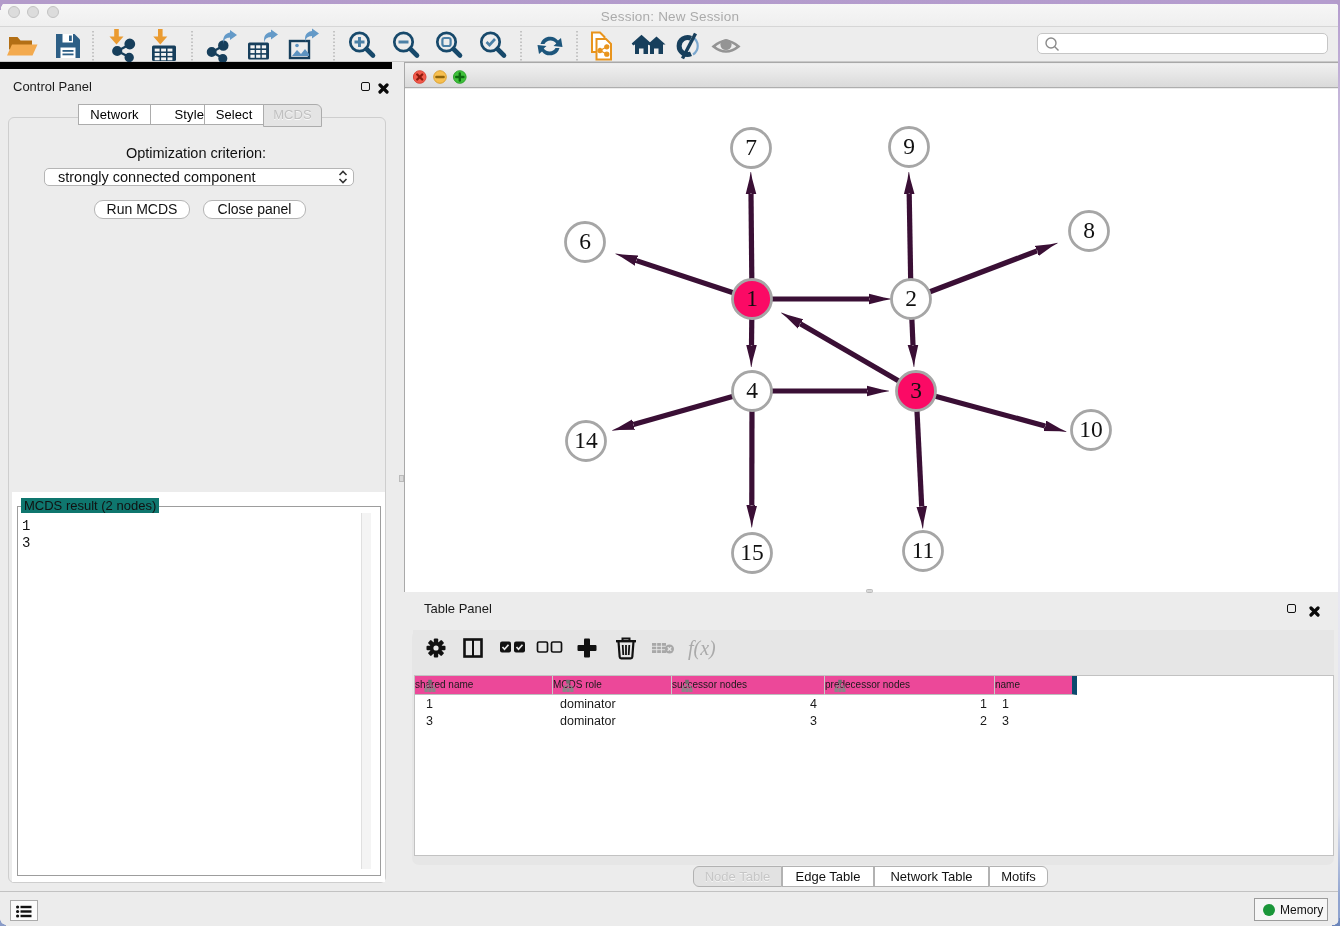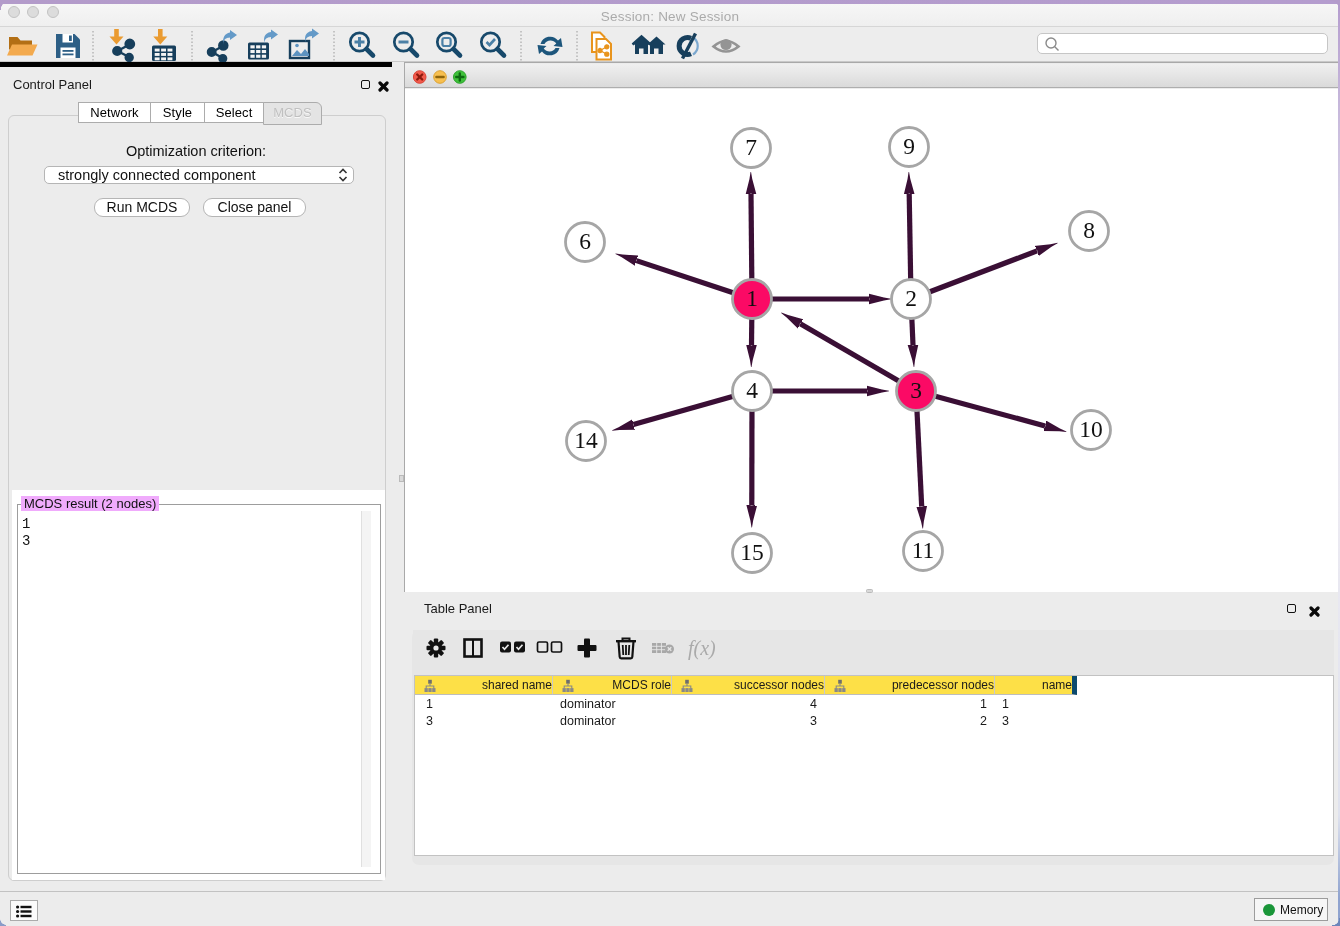--- a/index.html
+++ b/index.html
@@ -17,33 +17,33 @@
 
 #titlebar { left:0; top:4px; width:1340px; height:23px; background:linear-gradient(180deg,#f6f6f6,#efefef); border-bottom:1px solid #d6d6d6; }
 .tl { position:absolute; width:12px; height:12px; border-radius:50%; top:1.5px; background:#dcdcdc; border:1px solid #c3c3c3; }
 #titletext { width:100%; text-align:center; top:5px; font-size:13.5px; color:#ababab; letter-spacing:0.2px; }
 
 
 #toolbar { left:0; top:27px; width:1340px; height:35px; background:#ededed; border-bottom:1px solid #c9c9c9; }
 #searchbox { left:1037px; top:6px; width:291px; height:21px; background:#fff; border:1px solid #c6c6c6; border-radius:5px; }
 
 
-#cpanel { left:0; top:62px; width:392px; height:831px; background:#ececec; border-top:5px solid #000000;padding-left:44px; }
+#cpanel { left:0; top:62px; width:392px; height:831px; background:#ececec; border-top:7px solid #000000;padding-left:44px; }
 #cpTitle { left:13px; top:10px; font-size:13px; color:#1a1a1a; }
 .floatbtn { position:absolute; width:9px; height:9px; border:1.5px solid #111; border-radius:2px; }
 .closex { position:absolute; width:11px; height:11px; }
 .tab { position:absolute; top:35px; height:21px; line-height:20px; text-align:center; background:#fff; border:1px solid #acacac; color:#000; font-size:13px; z-index:3; letter-spacing:0.1px; }
 .tabsel { background:#e4e4e4; color:#c0c0c0; text-shadow:0 1px 0 #f8f8f8; }
 #cpbox { left:8px; top:48px; width:378px; height:766px; border:1px solid #cecece; border-radius:6px; background:#ececec; }
 #optlabel { left:0; top:76px; width:392px; text-align:center; font-size:14.5px; color:#111; }
 #optselect { left:44px; top:99px; width:310px; height:18px; background:#fff; border:1px solid #b5b5b5; border-radius:5px; font-size:14.5px; color:#111; line-height:16px; padding-left:13px; }
 .btn { position:absolute; top:131px; height:19px; background:#fff; border:1px solid #b5b5b5; border-radius:9px; font-size:14px; color:#111; text-align:center; line-height:17px; }
 #mcdsPanel { left:12px; top:423px; width:373px; height:390px; background:#fff; }
 #mcdsField { left:5px; top:14px; width:364px; height:370px; border:1px solid #9d9d9d; }
-#mcdsLegend { left:9px; top:6px; background:#f0abfc; font-size:13px; color:#111; padding:0 3px; }
+#mcdsLegend { left:9px; top:6px; background:#0f766e; font-size:13px; color:#111; padding:0 3px; }
 #mcdsText { left:7px; top:21px; width:340px; height:356px; background:#fff; font-family:"Liberation Mono", monospace; font-size:14px; color:#111; line-height:17px; padding:5px 0 0 3px; }
 #mcdsScroll { left:349px; top:21px; width:10px; height:356px; background:#f4f4f4; border-left:1px solid #e0e0e0; }
 
 
 #netwin { left:404px; top:62px; width:934px; height:530px; border-left:1px solid #a9a9a9; border-top:1px solid #a9a9a9; }
 #nettitle { left:0; top:1px; width:933px; height:24px; background:linear-gradient(180deg,#f0f0f0,#dadada); border-bottom:1px solid #aeaeae; }
 #nettitletext { width:100%; text-align:center; top:4px; font-size:13px; font-weight:bold; color:#2b2b2b; }
 #netcanvas { left:0; top:26px; width:933px; height:504px; background:#fff; }
 
 
@@ -51,21 +51,21 @@
 #vgrip { left:7px; top:413px; width:5px; height:7px; background:#d9d9d9; border:1px solid #bababa; }
 #hsplit { left:404px; top:592px; width:936px; height:5px; background:#ececec; }
 #hgrip { left:462px; top:-3px; width:7px; height:4px; background:#d9d9d9; border:1px solid #bababa; border-radius:1.5px; }
 
 
 #tpanel { left:404px; top:597px; width:934px; height:296px; background:#ececec; }
 #tpTitle { left:20px; top:4px; font-size:13px; color:#1a1a1a; }
 #ttoolbar { left:9px; top:33px; width:921px; height:45px; background:#e6e6e6; }
 #tcontainer { left:8px; top:33px; width:922px; height:235px; background:#e6e6e6; border-radius:7px; }
 #ttable { left:10px; top:78px; width:920px; height:181px; background:#fff; border:1px solid #c2c2c2; }
-.thead { position:absolute; top:0; height:19px; background:#fde047; border-right:1px solid #c9c9c9; border-bottom:1px solid #bdbdbd; font-size:12px; color:#1a1a1a; text-align:right; line-height:18px; }
+.thead { position:absolute; top:0; height:19px; background:#ec4899; border-right:1px solid #c9c9c9; border-bottom:1px solid #bdbdbd; font-size:10px; color:#1a1a1a; text-align:left; line-height:18px; }
 .treeic { position:absolute; left:9px; top:3px; width:12px; height:13px; }
 .tcell { position:absolute; font-size:12.5px; color:#1a1a1a; height:17px; line-height:17px; }
 #ttabs { left:0; top:269px; width:934px; height:24px; font-size:13px; }
 .btab { position:absolute; top:0; height:21px; line-height:20px; text-align:center; background:#fff; border:1px solid #b2b2b2; color:#111; }
 .btab.tabsel { background:#e2e2e2; color:#c6c6c6; text-shadow:0 1px 0 #f5f5f5; }
 
 
 #statusbar { left:0; top:891px; width:1340px; height:35px; background:#ececec; border-top:1px solid #c2c2c2; }
 #listbtn { left:10px; top:8px; width:28px; height:21px; background:#fbfbfb; border:1px solid #ababab; }
 #membtn { left:1254px; top:6px; width:74px; height:23px; background:#f6f6f6; border:1px solid #9c9c9c; font-size:12.5px; color:#111; }
@@ -250,21 +250,21 @@
 <div class="abs" id="cpanel">
   <div class="abs" id="cpTitle">Control Panel</div>
   <div class="floatbtn" style="left:361px; top:13px;"></div>
   <div class="closex" style="left:378px; top:11px;"><svg width="11" height="11" viewBox="0 0 11 11">
         <g stroke="#0a0a0a" stroke-width="3.2" stroke-linecap="round">
           <line x1="2" y1="2" x2="9" y2="9"></line>
           <line x1="9" y1="2" x2="2" y2="9"></line>
         </g>
       </svg></div>
   <div class="tab" style="left:78px; width:73px;">Network</div>
-  <div class="tab" style="left:150px; width:55px;">Style</div>
+  <div class="tab" style="left:150px; width:55px;text-align:right;">Style</div>
   <div class="tab" style="left:204px; width:60px;">Select</div>
   <div class="tab tabsel" style="left:263px; width:59px; height:23px; border-radius:0 6px 0 0;">MCDS</div>
   <div class="abs" id="cpbox"></div>
   <div class="abs" id="optlabel">Optimization criterion:</div>
   <div class="abs" id="optselect">strongly connected component
     <svg width="10" height="14" style="position:absolute; right:5px; top:1px;">
       <path d="M1.5,5 L5,1.5 L8.5,5" fill="none" stroke="#333" stroke-width="1.6"></path>
       <path d="M1.5,9 L5,12.5 L8.5,9" fill="none" stroke="#333" stroke-width="1.6"></path>
     </svg>
   </div>
@@ -445,20 +445,26 @@
     <div class="tcell" style="left:145px; top:20px;">dominator</div>
     <div class="tcell" style="left:330px; top:20px; width:72px; text-align:right;">4</div>
     <div class="tcell" style="left:500px; top:20px; width:72px; text-align:right;">1</div>
     <div class="tcell" style="left:587px; top:20px;">1</div>
     <div class="tcell" style="left:11px; top:37px;">3</div>
     <div class="tcell" style="left:145px; top:37px;">dominator</div>
     <div class="tcell" style="left:330px; top:37px; width:72px; text-align:right;">3</div>
     <div class="tcell" style="left:500px; top:37px; width:72px; text-align:right;">2</div>
     <div class="tcell" style="left:587px; top:37px;">3</div>
   </div>
+  <div class="abs" id="ttabs">
+    <div class="btab tabsel" style="left:289px; width:89px; border-radius:6px 0 0 6px;">Node Table</div>
+    <div class="btab" style="left:378px; width:92px;">Edge Table</div>
+    <div class="btab" style="left:470px; width:115px;">Network Table</div>
+    <div class="btab" style="left:585px; width:59px; border-radius:0 6px 6px 0;">Motifs</div>
+  </div>
 </div>
 
 <div class="abs" id="statusbar">
   <div class="abs" id="listbtn">
     <svg width="16" height="13" style="position:absolute;left:5px;top:3.5px;">
       <circle cx="1.6" cy="2" r="1.6" fill="#111"></circle>
         <circle cx="1.6" cy="6.5" r="1.6" fill="#111"></circle>
         <circle cx="1.6" cy="11" r="1.6" fill="#111"></circle>
       <rect x="4.5" y="0.8" width="11" height="2.4" fill="#111"></rect>
       <rect x="4.5" y="5.3" width="11" height="2.4" fill="#111"></rect>

